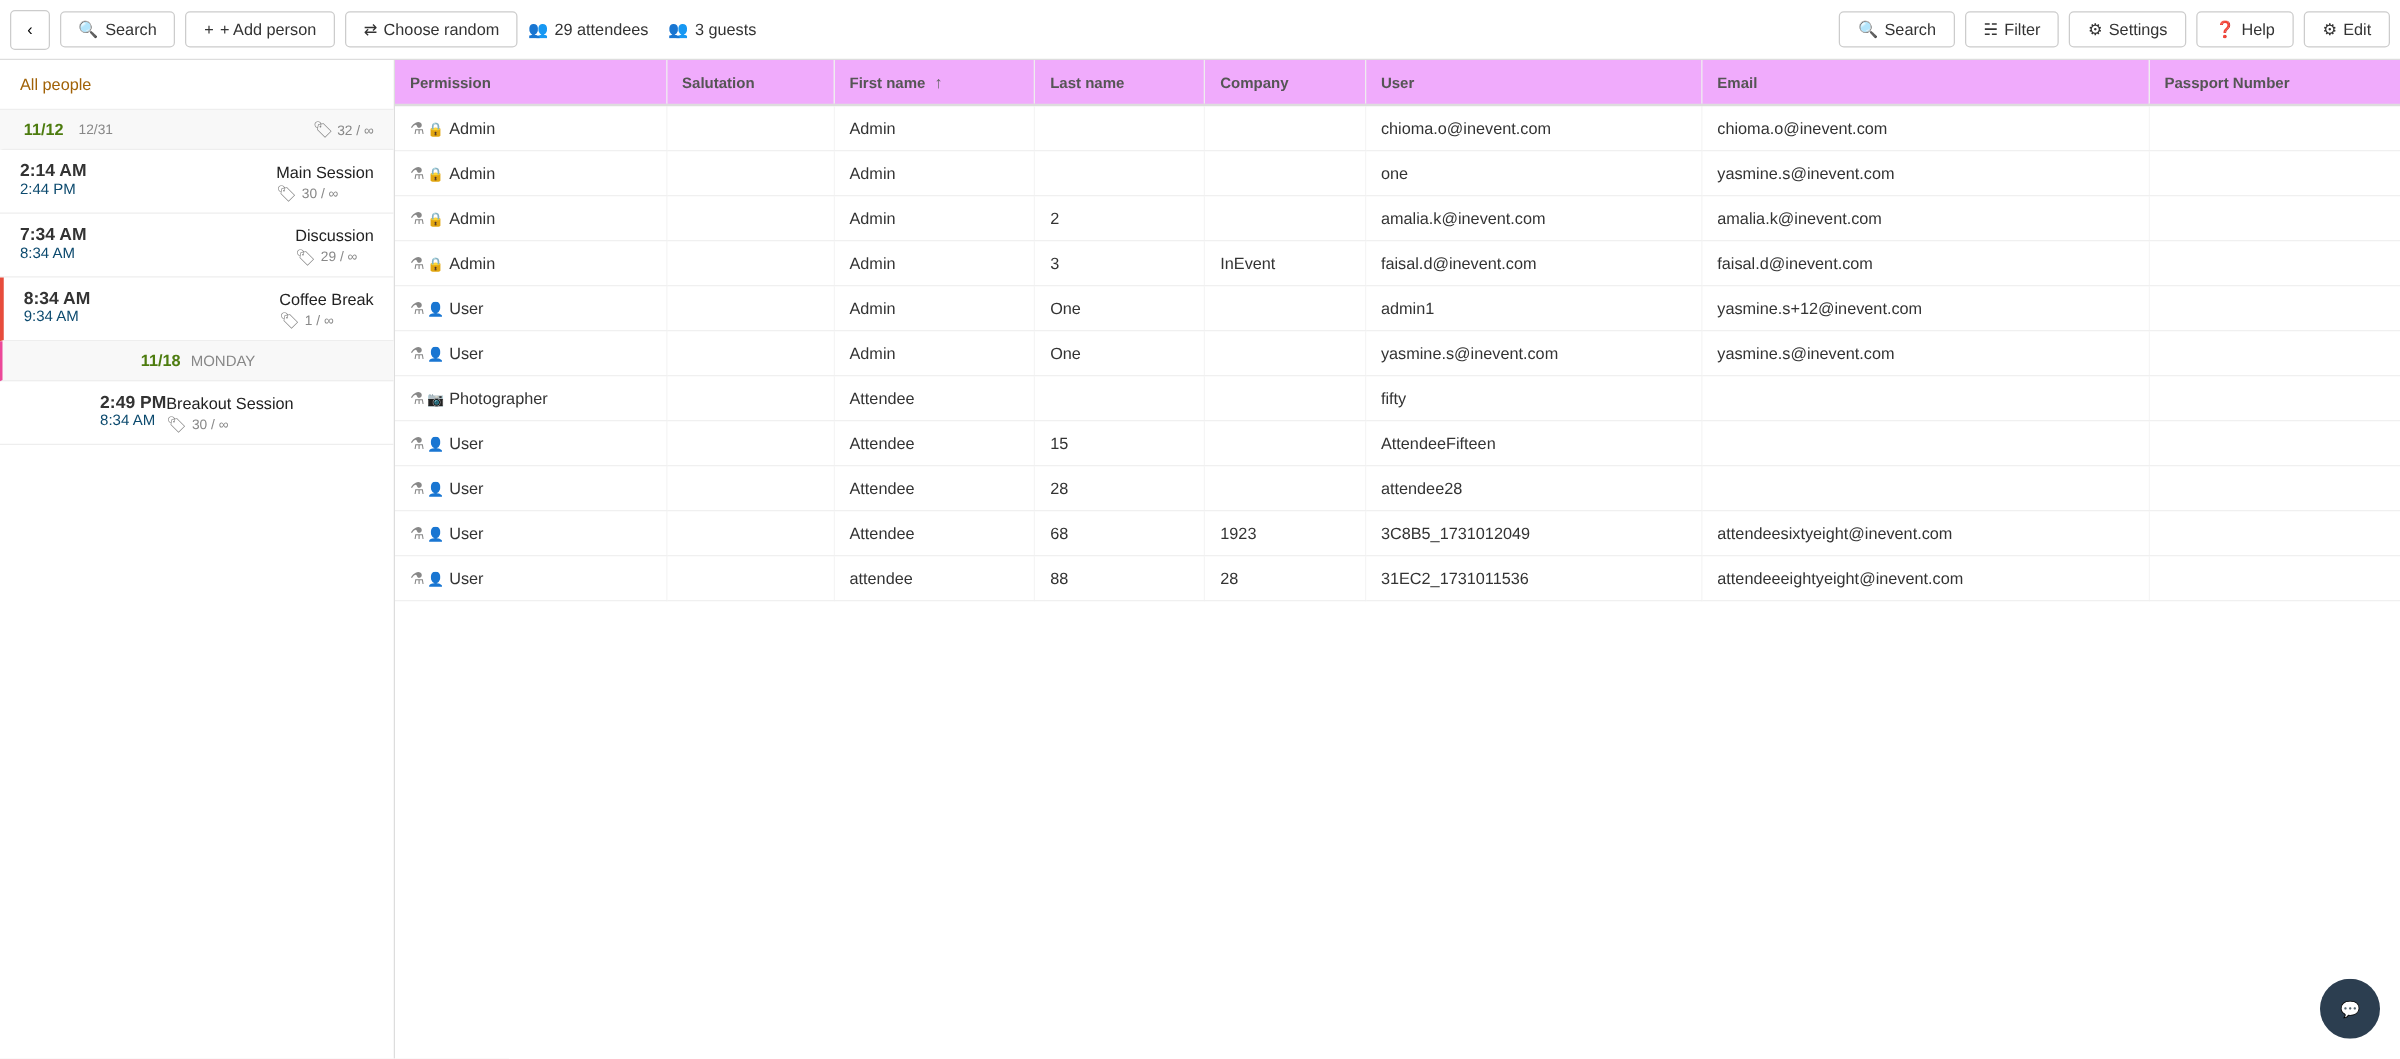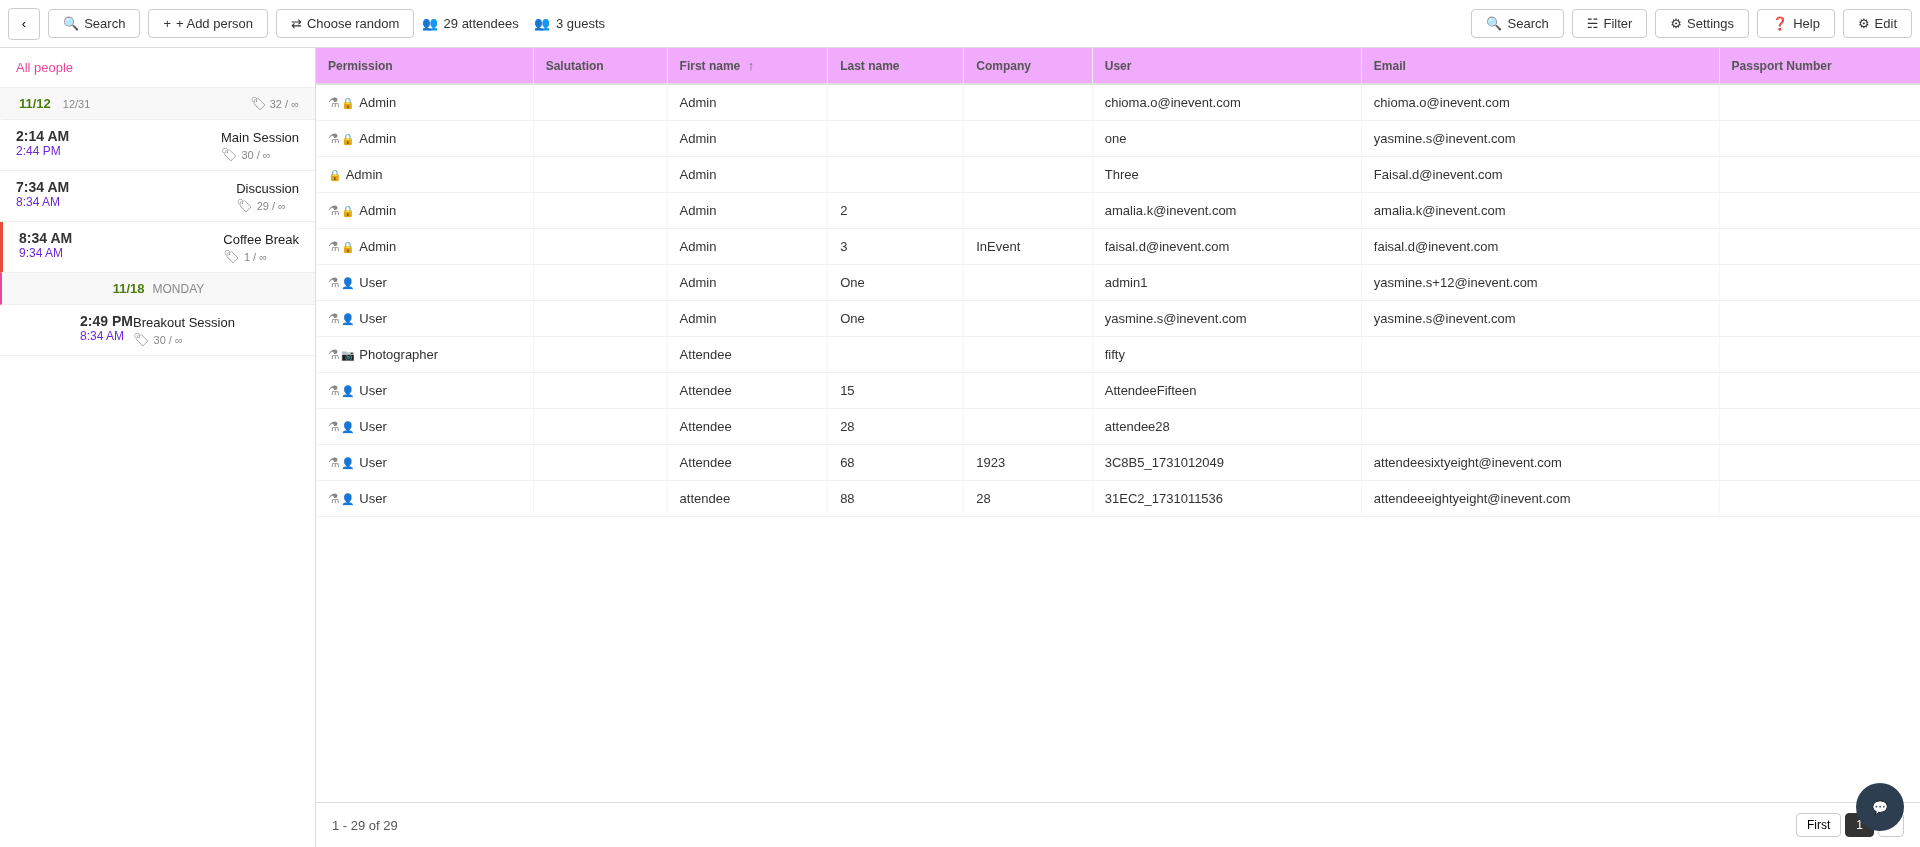--- a/index.html
+++ b/index.html
@@ -53,21 +53,21 @@
       width: 316px;
       background: #fff;
       border-right: 1px solid #ddd;
       overflow-y: auto;
       flex-shrink: 0;
     }
     .sidebar-all-people {
       padding: 12px 16px;
       border-bottom: 1px solid #eee;
       font-size: 13px;
-      color: #ec4899;
+      color: #a16207;
       cursor: pointer;
     }
     .date-group-header {
       display: flex;
       align-items: center;
       padding: 8px 16px;
       background: #f8f8f8;
       border-bottom: 1px solid #eee;
       border-left: 3px solid transparent;
     }
@@ -75,21 +75,21 @@
     .date-label { font-weight: 600; font-size: 13px; color: #4d7c0f; margin-right: 8px; }
     .day-label { font-size: 12px; color: #888; text-transform: uppercase; }
     .session-item {
       padding: 8px 16px;
       border-bottom: 1px solid #eee;
       cursor: pointer;
     }
     .session-item .session-name { font-size: 13px; color: #222; font-weight: 500; margin: 2px 0; }
     .session-meta { display: flex; align-items: center; gap: 4px; font-size: 11px; color: #888; margin-top: 2px; }
     .time-primary { font-size: 14px; font-weight: 600; color: #333; }
-    .time-secondary { font-size: 12px; color: #6d28d9; }
+    .time-secondary { font-size: 12px; color: #0c4a6e; }
 
     
     .content {
       flex: 1;
       display: flex;
       flex-direction: column;
       overflow: hidden;
       background: #fff;
     }
 
@@ -336,30 +336,20 @@
               <td><span style="color:#888;margin-right:2px;" title="flask">⚗</span><span style="color:#aaa;margin-right:2px;font-size:11px;">🔒</span><span style="margin-left:2px;">Admin</span></td>
               <td></td>
               <td>Admin</td>
               <td></td>
               <td></td>
               <td>one</td>
               <td>yasmine.s@inevent.com</td>
               <td></td>
             </tr>
             <tr>
-              <td><span style="color:#aaa;margin-right:2px;font-size:11px;">🔒</span><span style="margin-left:2px;">Admin</span></td>
-              <td></td>
-              <td>Admin</td>
-              <td></td>
-              <td></td>
-              <td>Three</td>
-              <td>Faisal.d@inevent.com</td>
-              <td></td>
-            </tr>
-            <tr>
               <td><span style="color:#888;margin-right:2px;" title="flask">⚗</span><span style="color:#aaa;margin-right:2px;font-size:11px;">🔒</span><span style="margin-left:2px;">Admin</span></td>
               <td></td>
               <td>Admin</td>
               <td>2</td>
               <td></td>
               <td>amalia.k@inevent.com</td>
               <td>amalia.k@inevent.com</td>
               <td></td>
             </tr>
             <tr>
@@ -439,26 +429,18 @@
               <td>88</td>
               <td>28</td>
               <td>31EC2_1731011536</td>
               <td>attendeeeightyeight@inevent.com</td>
               <td></td>
             </tr>
           </tbody>
       </table>
     </div>
 
-    <div class="table-footer">
-      <span>1 - 29 of 29</span>
-      <div class="pagination">
-        <button class="page-btn">First</button>
-        <button class="page-btn active">1</button>
-        <button class="page-btn">›</button>
-      </div>
-    </div>
   </div>
 </div>
 
 <div class="chat-bubble">
   <span>💬</span>
 </div>
 
 </body></html>

